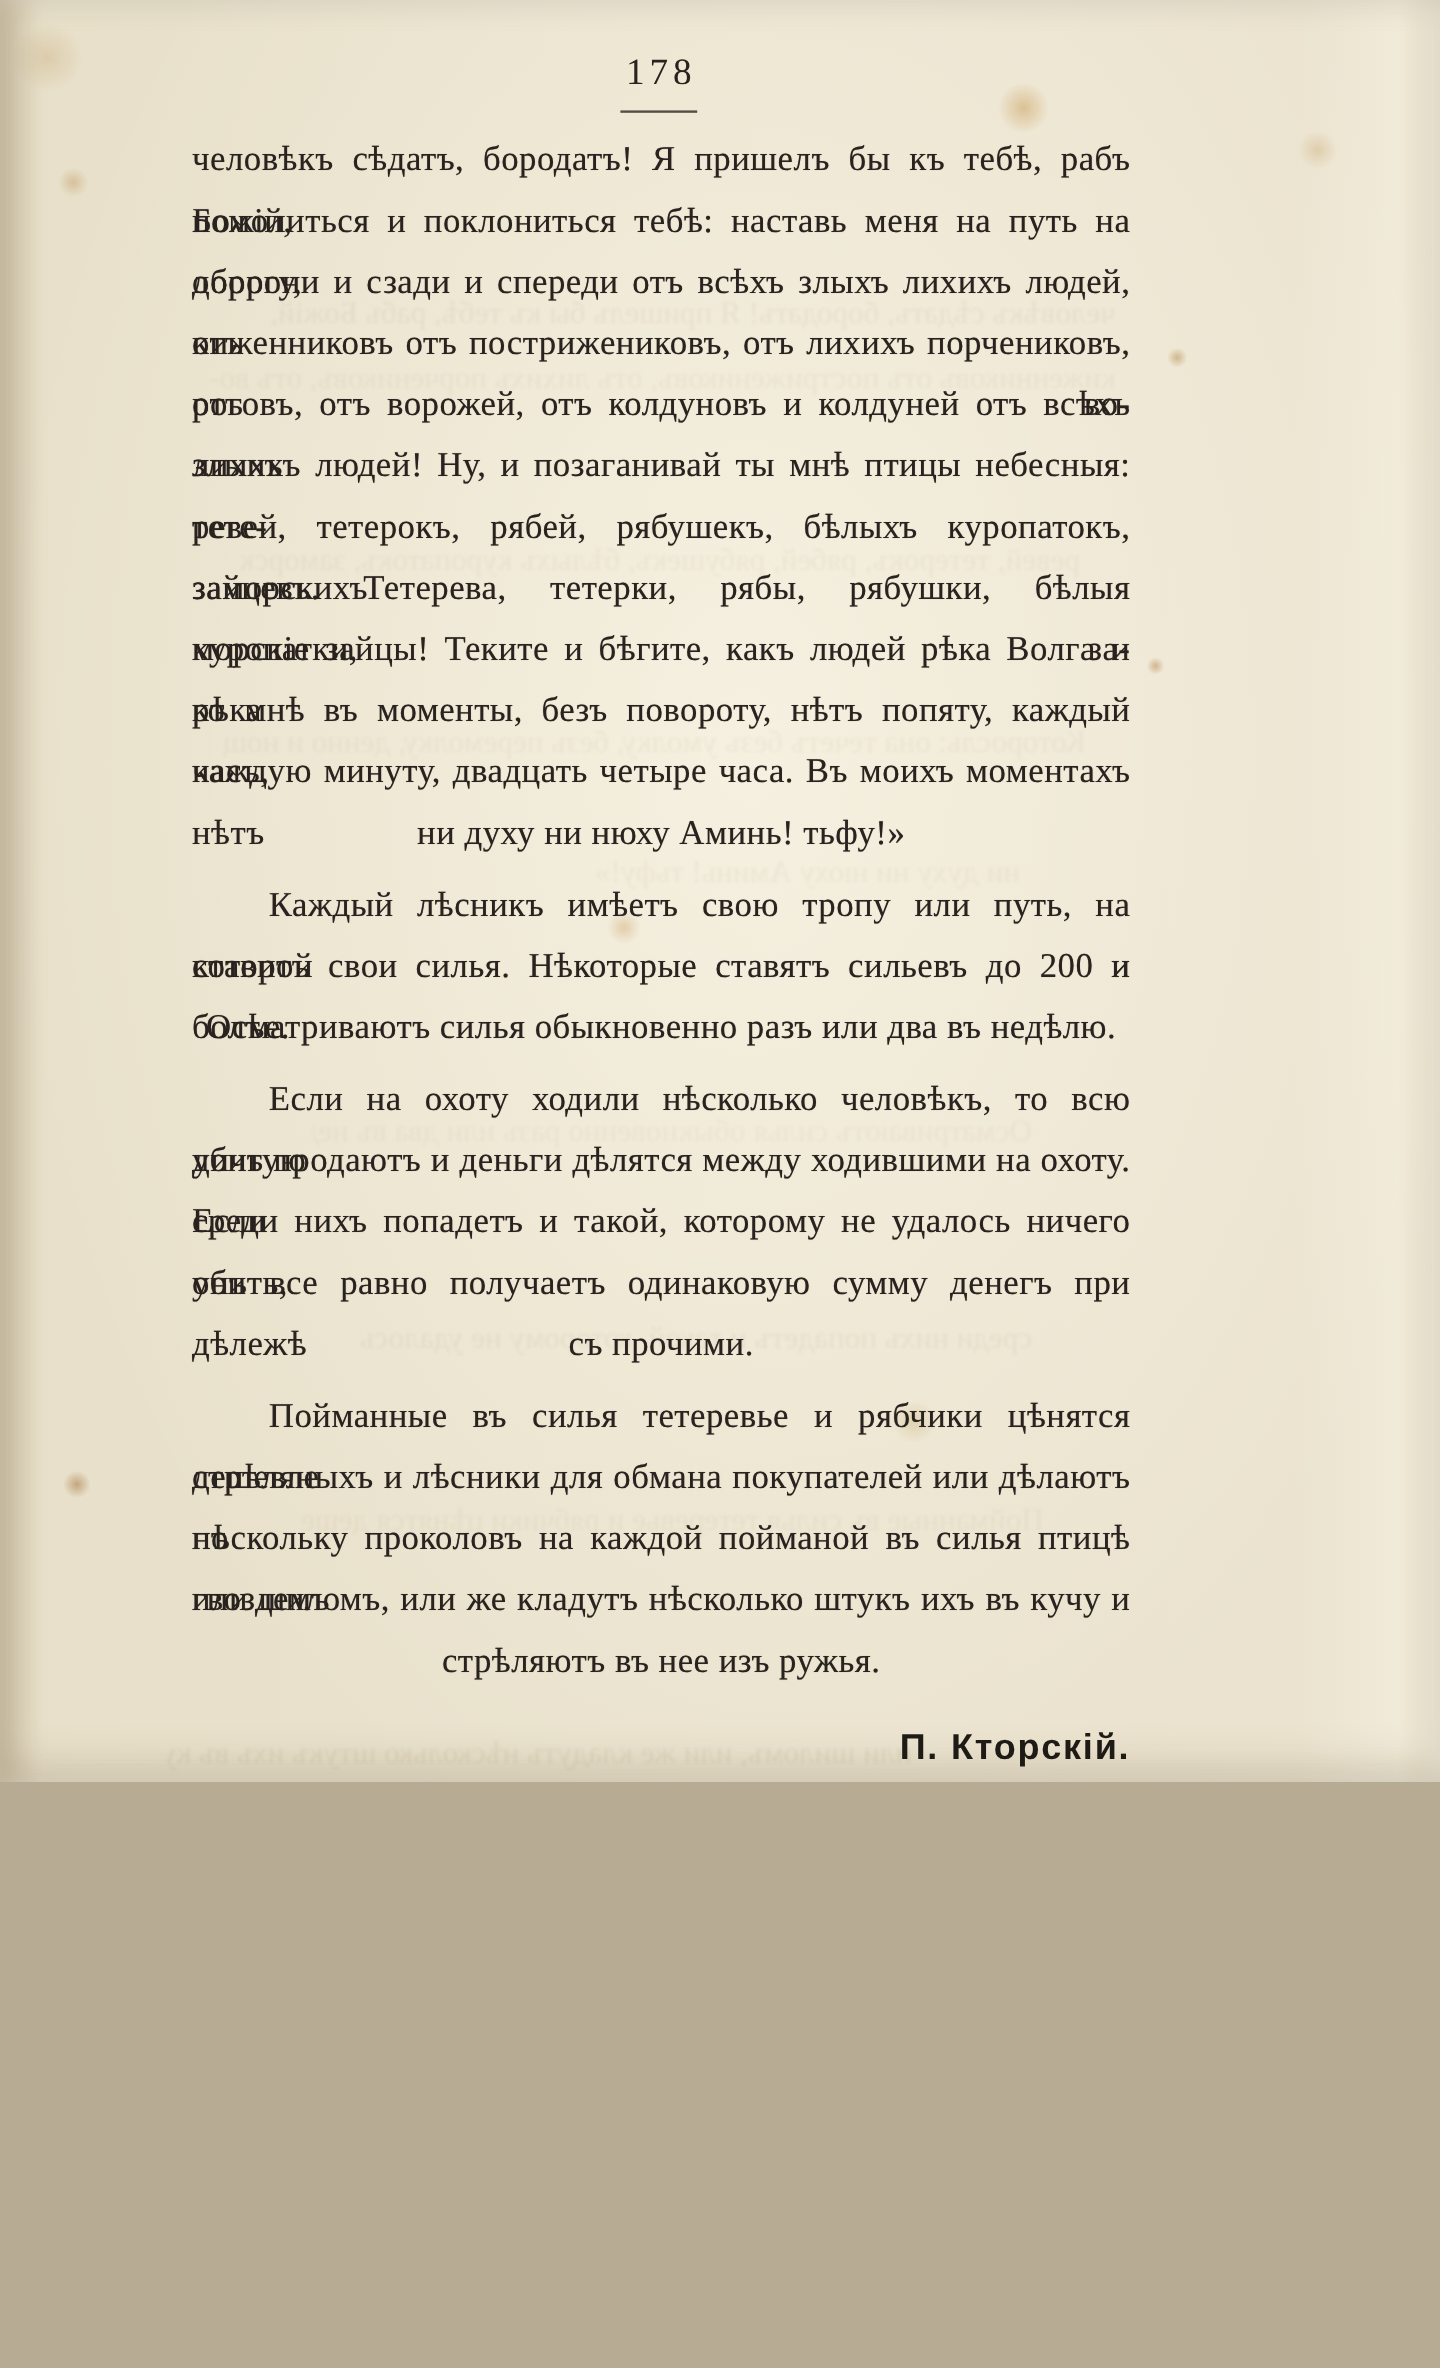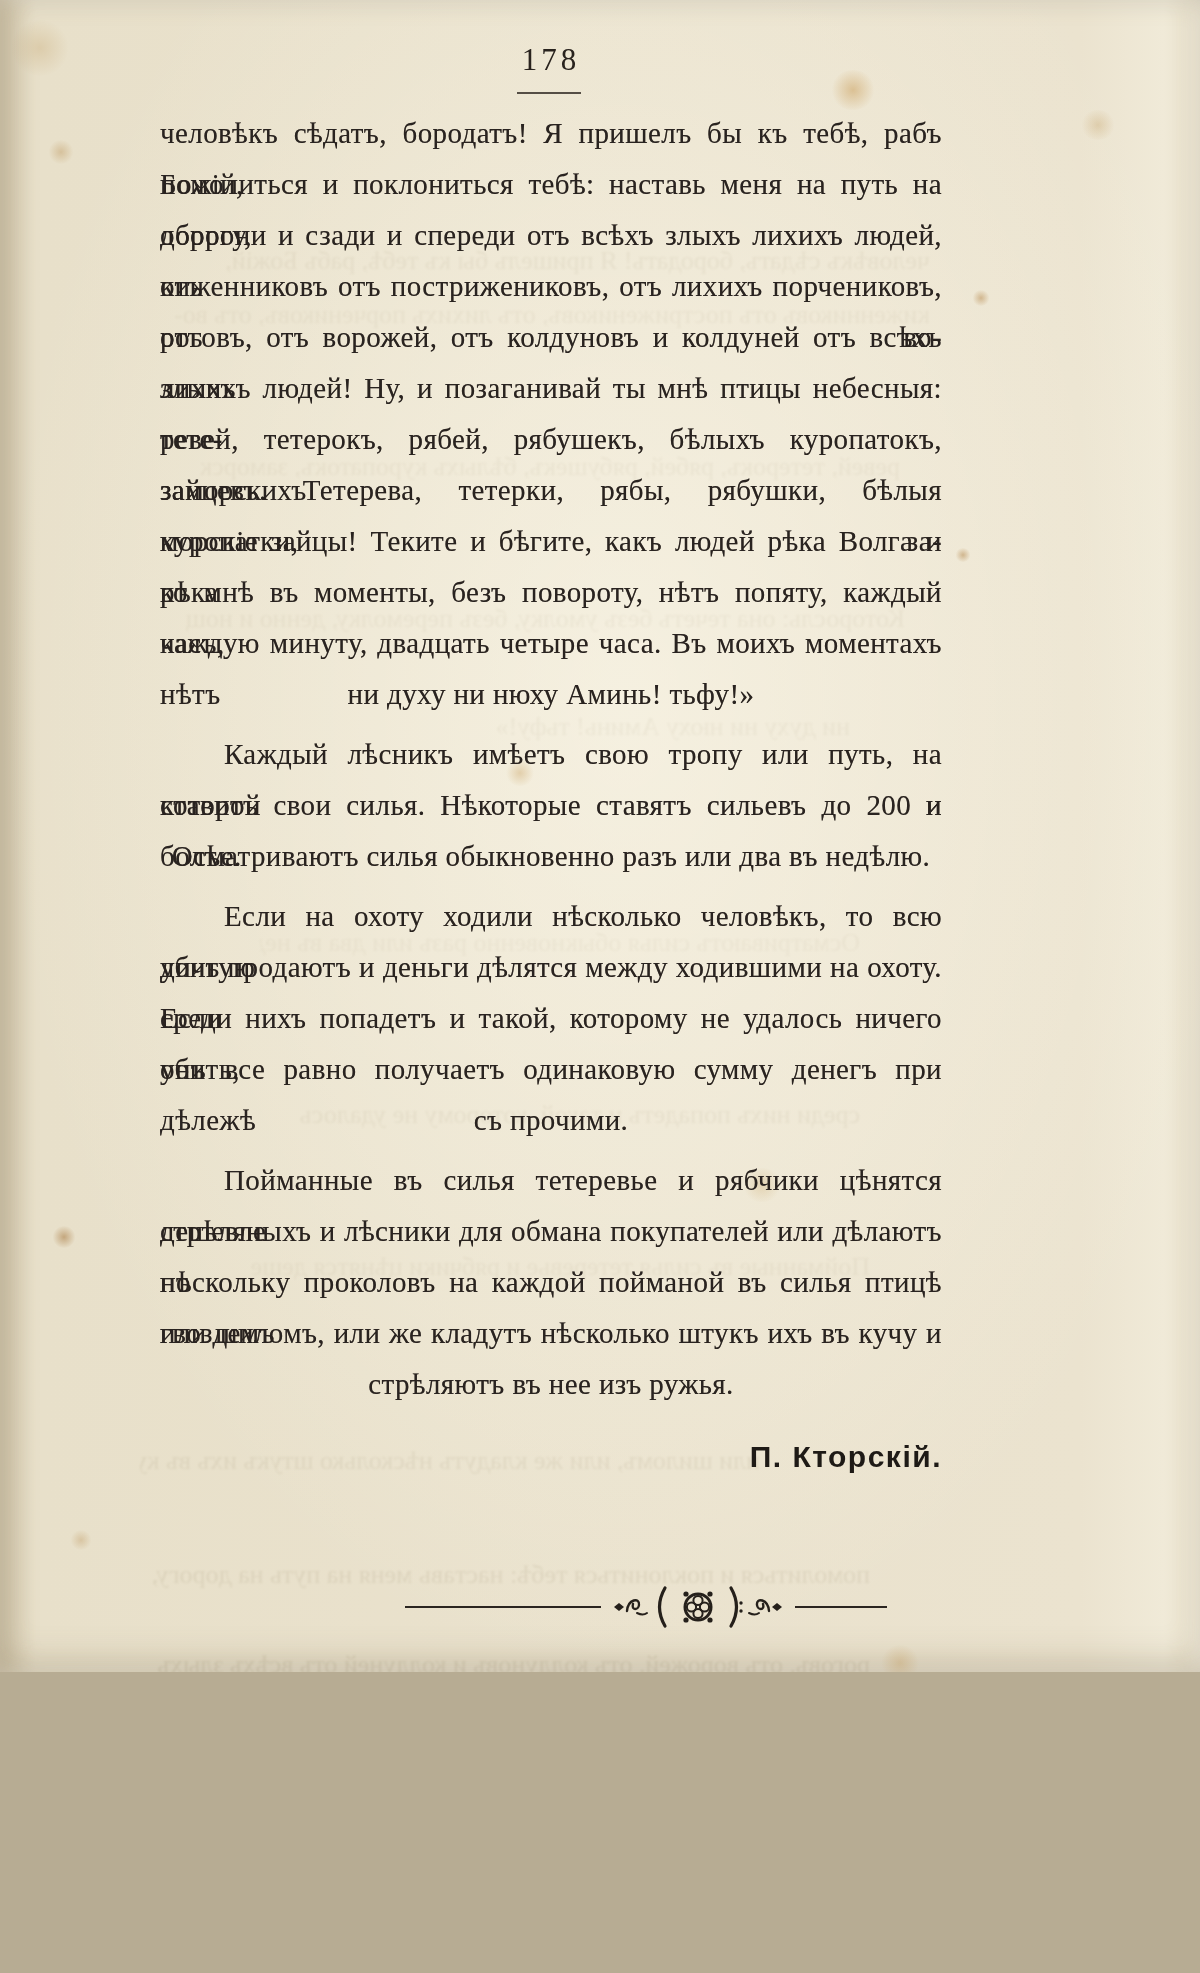--- a/index.html
+++ b/index.html
@@ -1,18 +1,18 @@
 <!DOCTYPE html>
 <html><head>
 <meta charset="utf-8">
 <style>
   html,body{margin:0;padding:0;background:#b7ac93;}
   .page{
     position:relative;
-    width:1200px;height:1672px;
+    width:1200px;height:1485px;
     margin:0 auto;
     overflow:hidden;
     background:
       radial-gradient(ellipse 900px 1400px at 52% 42%, rgba(255,252,240,.55), rgba(255,252,240,0) 70%),
       linear-gradient(90deg, #ddd2b8 0, #e8e0ca 3%, #ebe3cf 90%, #f0ead8 97%, #e6dec8 100%),
       #e9e1cc;
     box-shadow: inset 14px 0 26px rgba(110,95,65,.22), inset -6px 0 18px rgba(255,255,255,.35), inset 0 -18px 30px rgba(120,100,70,.15);
     font-family:"Liberation Serif","DejaVu Serif",serif;
     color:#2b2520;
   }

